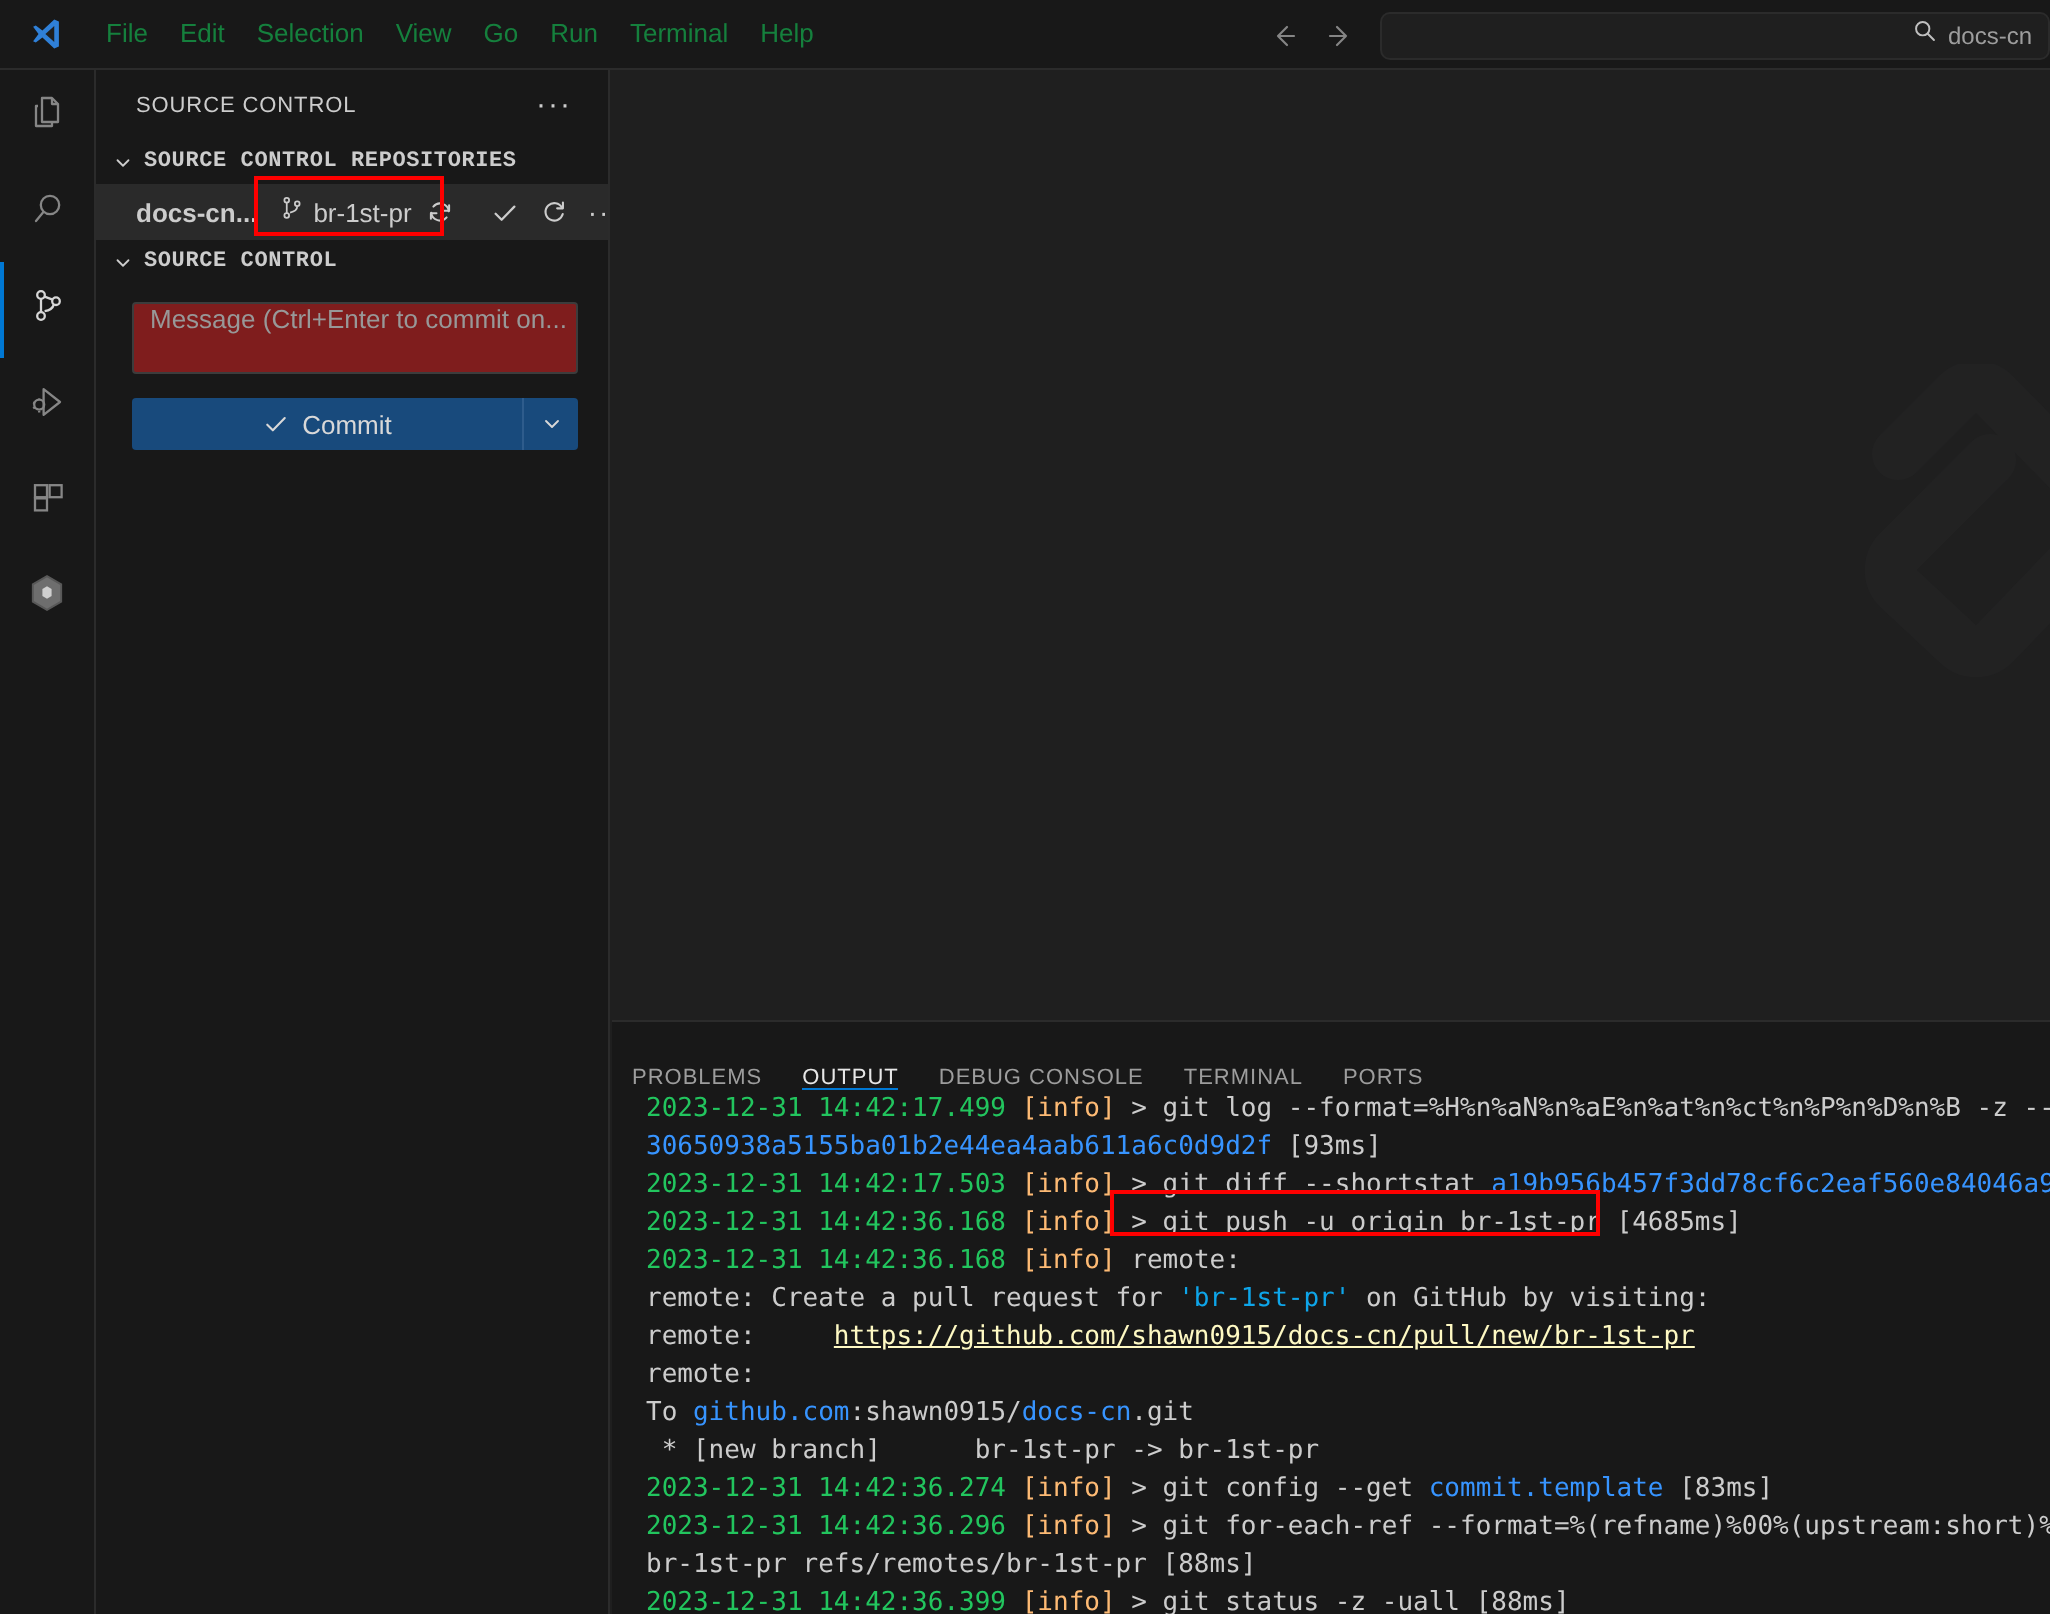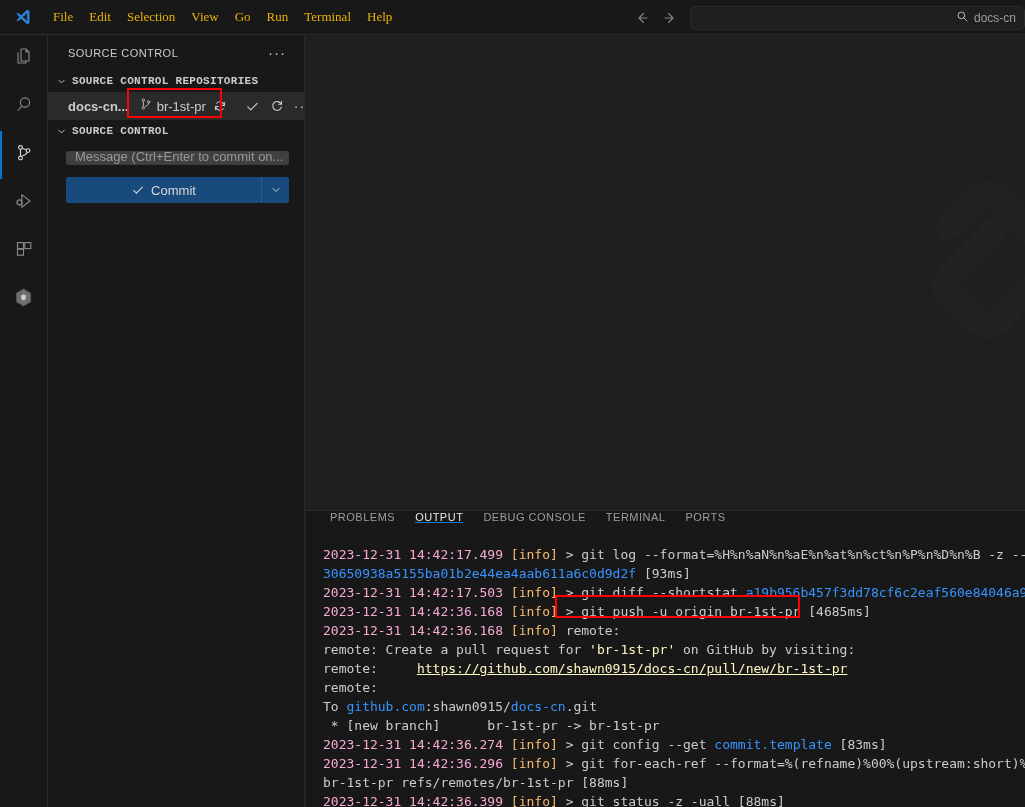--- a/index.html
+++ b/index.html
@@ -13,22 +13,22 @@
 
   
   .titlebar {
     position: absolute; left: 0; top: 0; width: 1025px; height: 35px;
     background: #181818; border-bottom: 1px solid #2b2b2b;
     display: flex; align-items: center;
   }
   .vscode-logo { width: 45px; display: flex; align-items: center; justify-content: center; }
   .menubar { display: flex; align-items: center; gap: 0px; }
   .menu-item {
-    font-size: 13px; color: #eab308; padding: 3px 8px; border-radius: 3px;
-    white-space: nowrap; line-height: 18px; font-family: Liberation Serif, serif;
+    font-size: 13px; color: #15803d; padding: 3px 8px; border-radius: 3px;
+    white-space: nowrap; line-height: 18px;
   }
   .titlebar-center {
     position: absolute; left: 628px; top: 0; height: 35px;
     display: flex; align-items: center; gap: 0px;
   }
   .nav-arrow {
     width: 28px; height: 26px; display: flex; align-items: center; justify-content: center;
     color: #858585; font-size: 15px;
   }
   .cmd-center {
@@ -78,23 +78,23 @@
   .repo-row {
     height: 28px; background: #2a2a2a; display: flex; align-items: center;
     padding-left: 20px; gap: 6px; position: relative;
   }
   .repo-name { font-size: 13px; color: #cccccc; white-space: nowrap; font-weight: bold; }
   .repo-branch-wrap { display: flex; align-items: center; gap: 4px; margin-left: 4px; text-align: center; }
   .repo-branch-name { font-size: 13px; color: #cccccc; white-space: nowrap; }
   .repo-actions { display: flex; align-items: center; gap: 10px; margin-left: 12px; color: #cccccc; }
 
   .msg-input {
-    margin: 9px 15px 0 18px; height: 14px;
-    background: #404040; border: 1px solid #3c3c3c; border-radius: 2px;
-    display: flex; align-items: flex-end; padding: 0 8px; overflow: hidden;
+    margin: 9px 15px 0 18px; height: 36px;
+    background: #7f1d1d; border: 1px solid #3c3c3c; border-radius: 2px;
+    display: flex; align-items: flex-start; padding: 0 8px; overflow: hidden;
   }
   .msg-input-text { font-size: 13px; color: #989898; white-space: nowrap; }
 
   .commit-btn {
     margin: 12px 15px 0 18px; height: 26px; background: #184a7c; border-radius: 2px;
     display: flex; align-items: center; position: relative;
   }
   .commit-main {
     flex: 1; display: flex; align-items: center; justify-content: center; gap: 6px;
     height: 100%;
@@ -113,46 +113,46 @@
   .watermark {
     position: absolute; right: -34px; top: 147px; width: 150px; height: 170px;
     opacity: .55;
   }
 
   
   .panel {
     position: absolute; left: 306px; top: 510px; width: 719px; height: 297px;
     background: #181818; border-top: 1px solid #2b2b2b;
   }
-  .panel-tabs { height: 34px; display: flex; align-items: flex-start; padding-left: 14px; }
+  .panel-tabs { height: 34px; display: flex; align-items: flex-end; }
   .panel-tab {
     display: flex; align-items: center; padding: 0 10px; font-size: 11px;
     color: #9d9d9d; letter-spacing: .5px; text-transform: uppercase;
     position: relative;
   }
   .panel-tab.active { color: #e7e7e7; }
   .panel-tab.active::after {
     content: ""; position: absolute; left: 10px; right: 10px; bottom: 0; height: 1px;
     background: #0078d4;
   }
 
   .output {
     position: absolute; left: 0; top: 34px; width: 719px; height: 263px;
     overflow: hidden; padding-left: 17px;
   }
   .oline {
     height: 19px; line-height: 19px; white-space: pre;
     font-family: "DejaVu Sans Mono", monospace; font-size: 13px;
     color: #cccccc;
   }
-  .c-time { color: #f9a8d4; }
+  .c-time { color: #22c55e; }
   .c-info { color: #fdba74; text-align: right; }
   .c-link { color: #3794ff; text-align: right; }
   .c-link-u { color: #fef9c3; text-decoration: underline; }
-  .c-str  { color: #fef9c3; }
+  .c-str  { color: #0ea5e9; }
   .c-txt  { color: #cccccc; }
 
   
   .redbox { position: absolute; border: 2px solid #fe0000; pointer-events: none; }
 </style>
 </head>
 <body>
 
 <div id="app">
 

